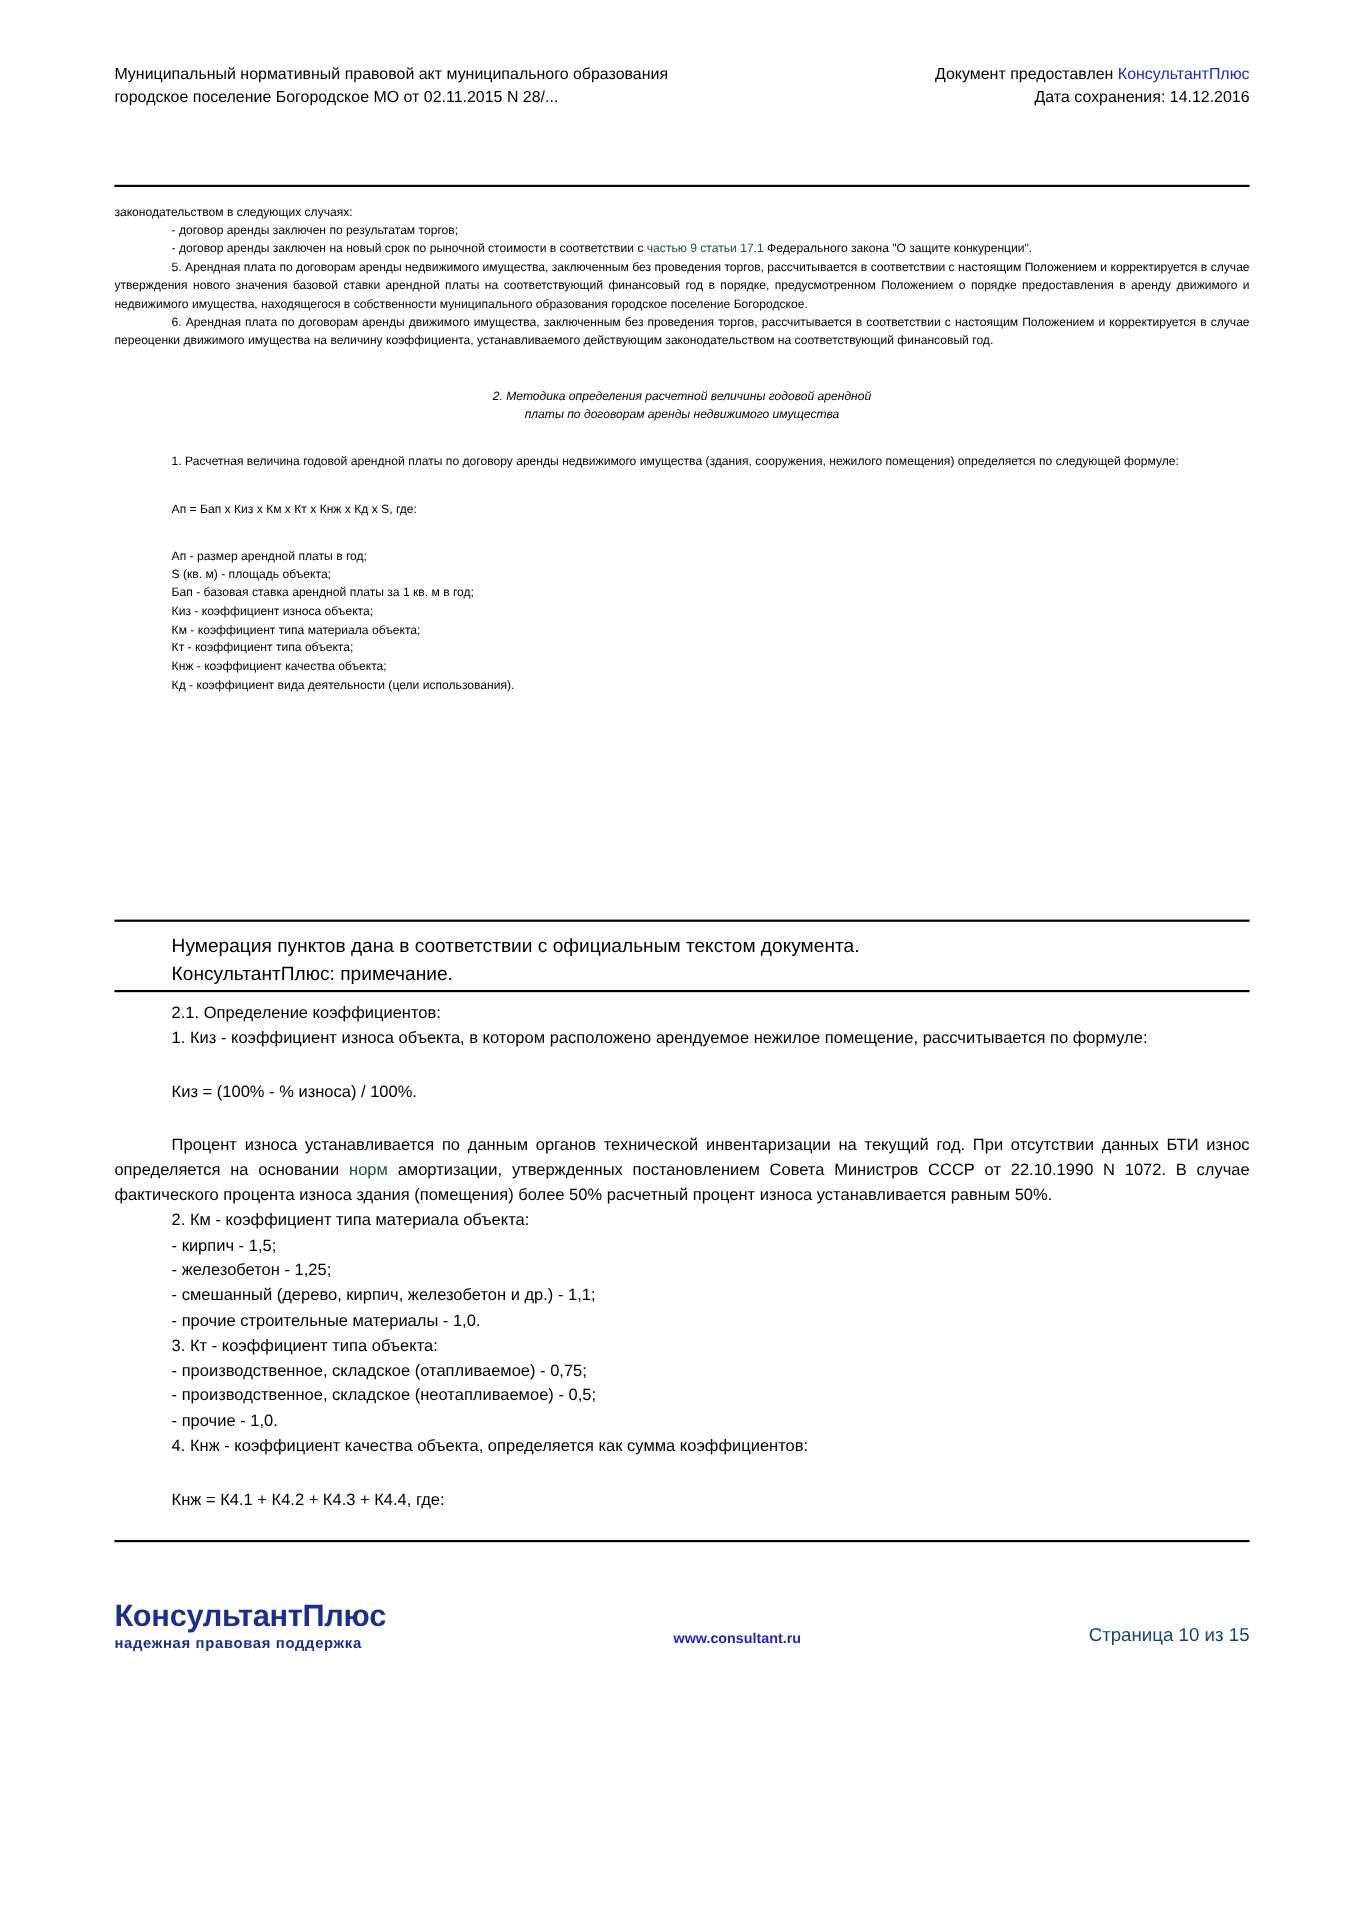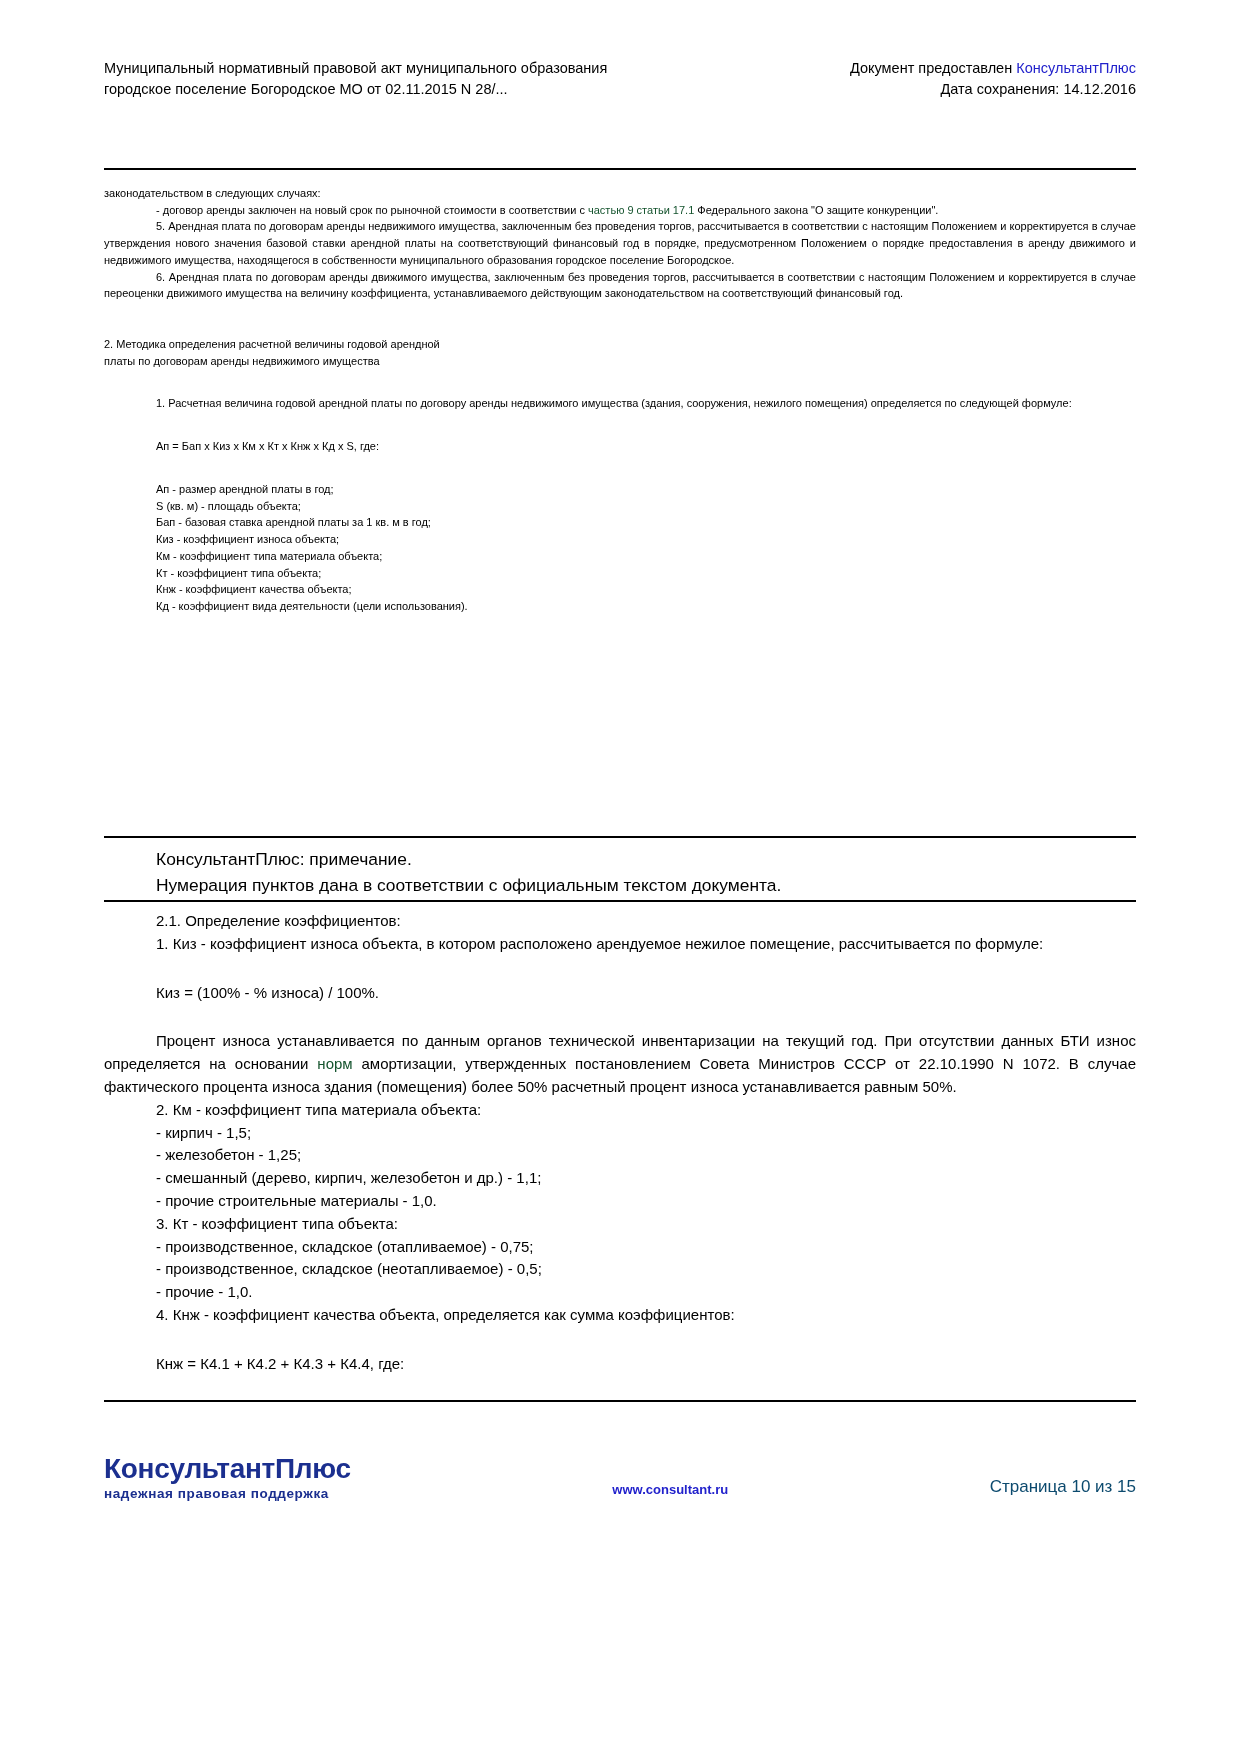--- a/index.html
+++ b/index.html
@@ -74,20 +74,22 @@
     text-align: justify;
     text-justify: inter-word;
   }
   p.indent {
     text-indent: 52px;
   }
   p.hang {
     padding-left: 52px;
   }
   p.center {
+    text-align: center;
+    font-style: italic;
   }
   .gap-m { height: 26px; }
   .gap-l { height: 34px; }
   .lnk {
     color: #14532d;
   }
 
   
   .note {
     position: absolute;
@@ -162,20 +164,21 @@
       <div>Дата сохранения: 14.12.2016</div>
     </div>
   </div>
 
   <div class="hr hr-top"></div>
 
   <div class="content">
 
     <p class="just">законодательством в следующих случаях:</p>
 
+    <p class="hang just">- договор аренды заключен по результатам торгов;</p>
 
     <p class="hang just"><span>- договор аренды заключен на новый срок по рыночной стоимости в соответствии с </span><span class="lnk">частью 9 статьи 17.1</span><span> Федерального закона "О защите конкуренции".</span></p>
 
     <p class="indent just">5. Арендная плата по договорам аренды недвижимого имущества, заключенным без проведения торгов, рассчитывается в соответствии с настоящим Положением и корректируется в случае утверждения нового значения базовой ставки арендной платы на соответствующий финансовый год в порядке, предусмотренном Положением о порядке предоставления в аренду движимого и недвижимого имущества, находящегося в собственности муниципального образования городское поселение Богородское.</p>
 
     <p class="indent just">6. Арендная плата по договорам аренды движимого имущества, заключенным без проведения торгов, рассчитывается в соответствии с настоящим Положением и корректируется в случае переоценки движимого имущества на величину коэффициента, устанавливаемого действующим законодательством на соответствующий финансовый год.</p>
 
     <div class="gap-l"></div>
 
     <p class="center">2. Методика определения расчетной величины годовой арендной</p>
@@ -197,22 +200,22 @@
     <p class="hang">Киз - коэффициент износа объекта;</p>
     <p class="hang">Км - коэффициент типа материала объекта;</p>
     <p class="hang">Кт - коэффициент типа объекта;</p>
     <p class="hang">Кнж - коэффициент качества объекта;</p>
     <p class="hang">Кд - коэффициент вида деятельности (цели использования).</p>
   </div>
 
   <div class="hr hr-note-top"></div>
 
   <div class="note">
+    <p>Нумерация пунктов дана в соответствии с официальным текстом документа.</p>
     <p>КонсультантПлюс: примечание.</p>
-    <p>Нумерация пунктов дана в соответствии с официальным текстом документа.</p>
   </div>
 
   <div class="hr hr-note-bot"></div>
 
   <div class="content2">
 
     <p class="indent just">2.1. Определение коэффициентов:</p>
 
     <p class="indent just">1. Киз - коэффициент износа объекта, в котором расположено арендуемое нежилое помещение, рассчитывается по формуле:</p>
 

